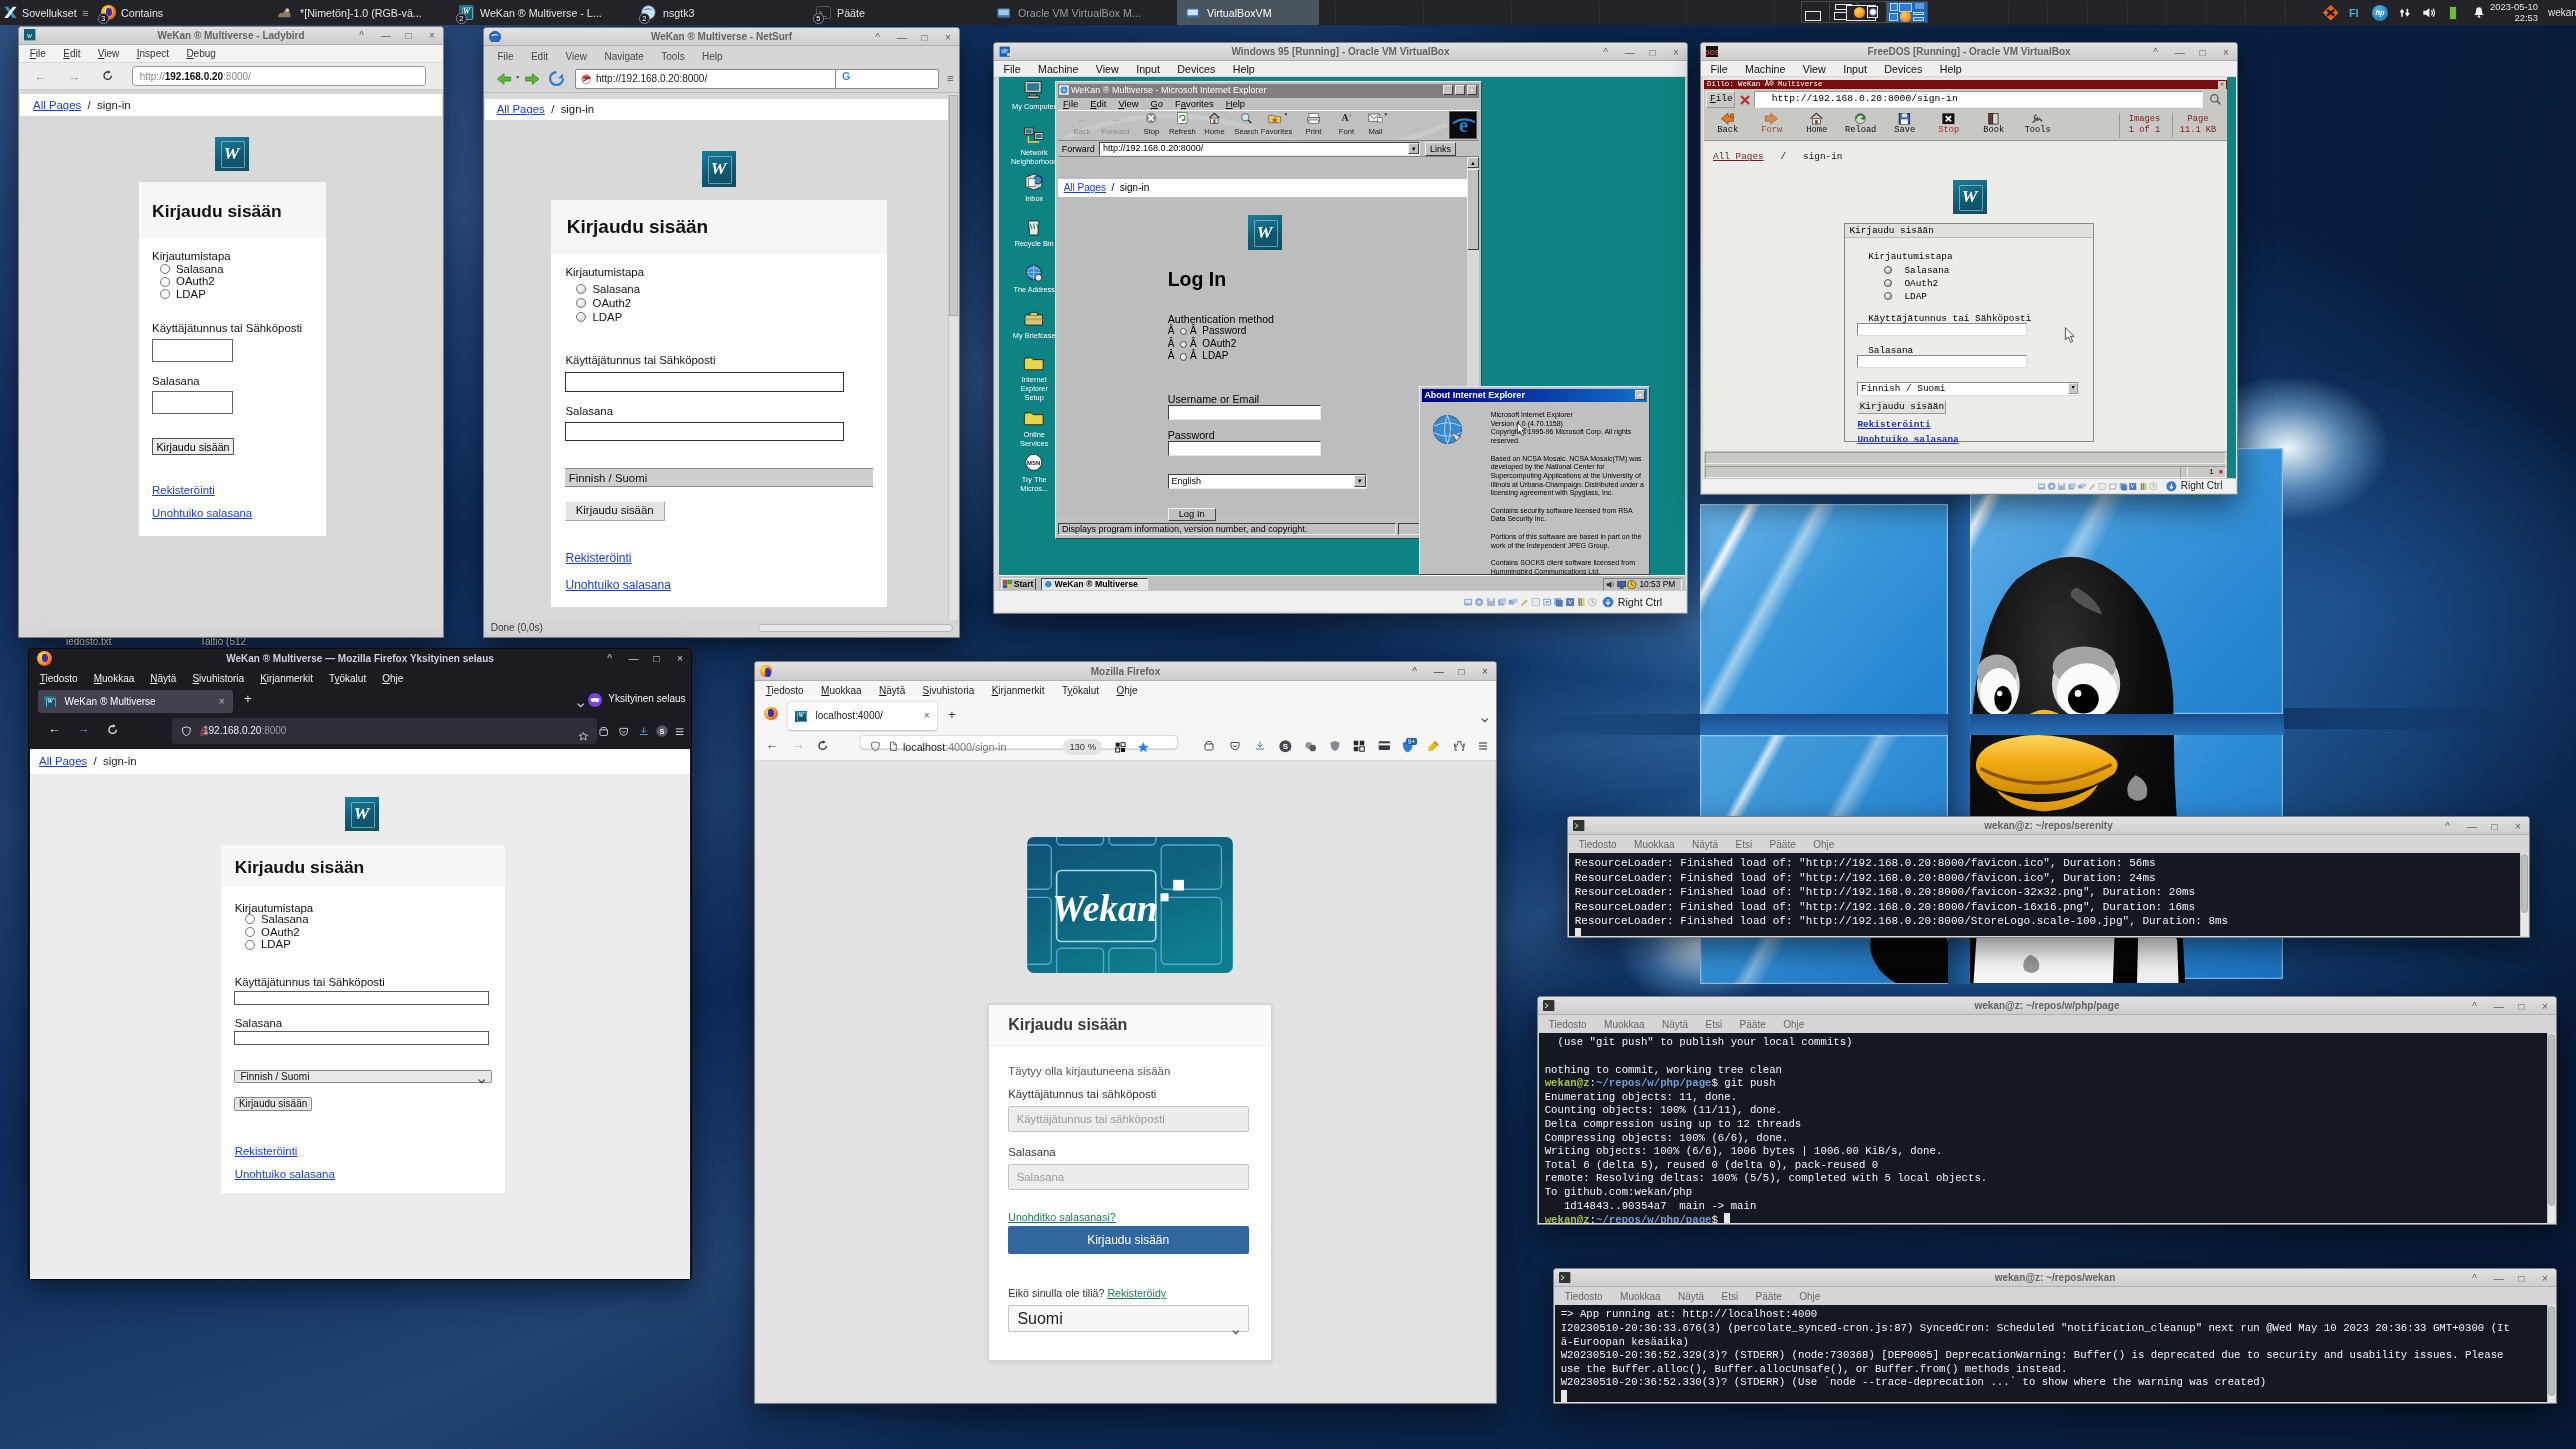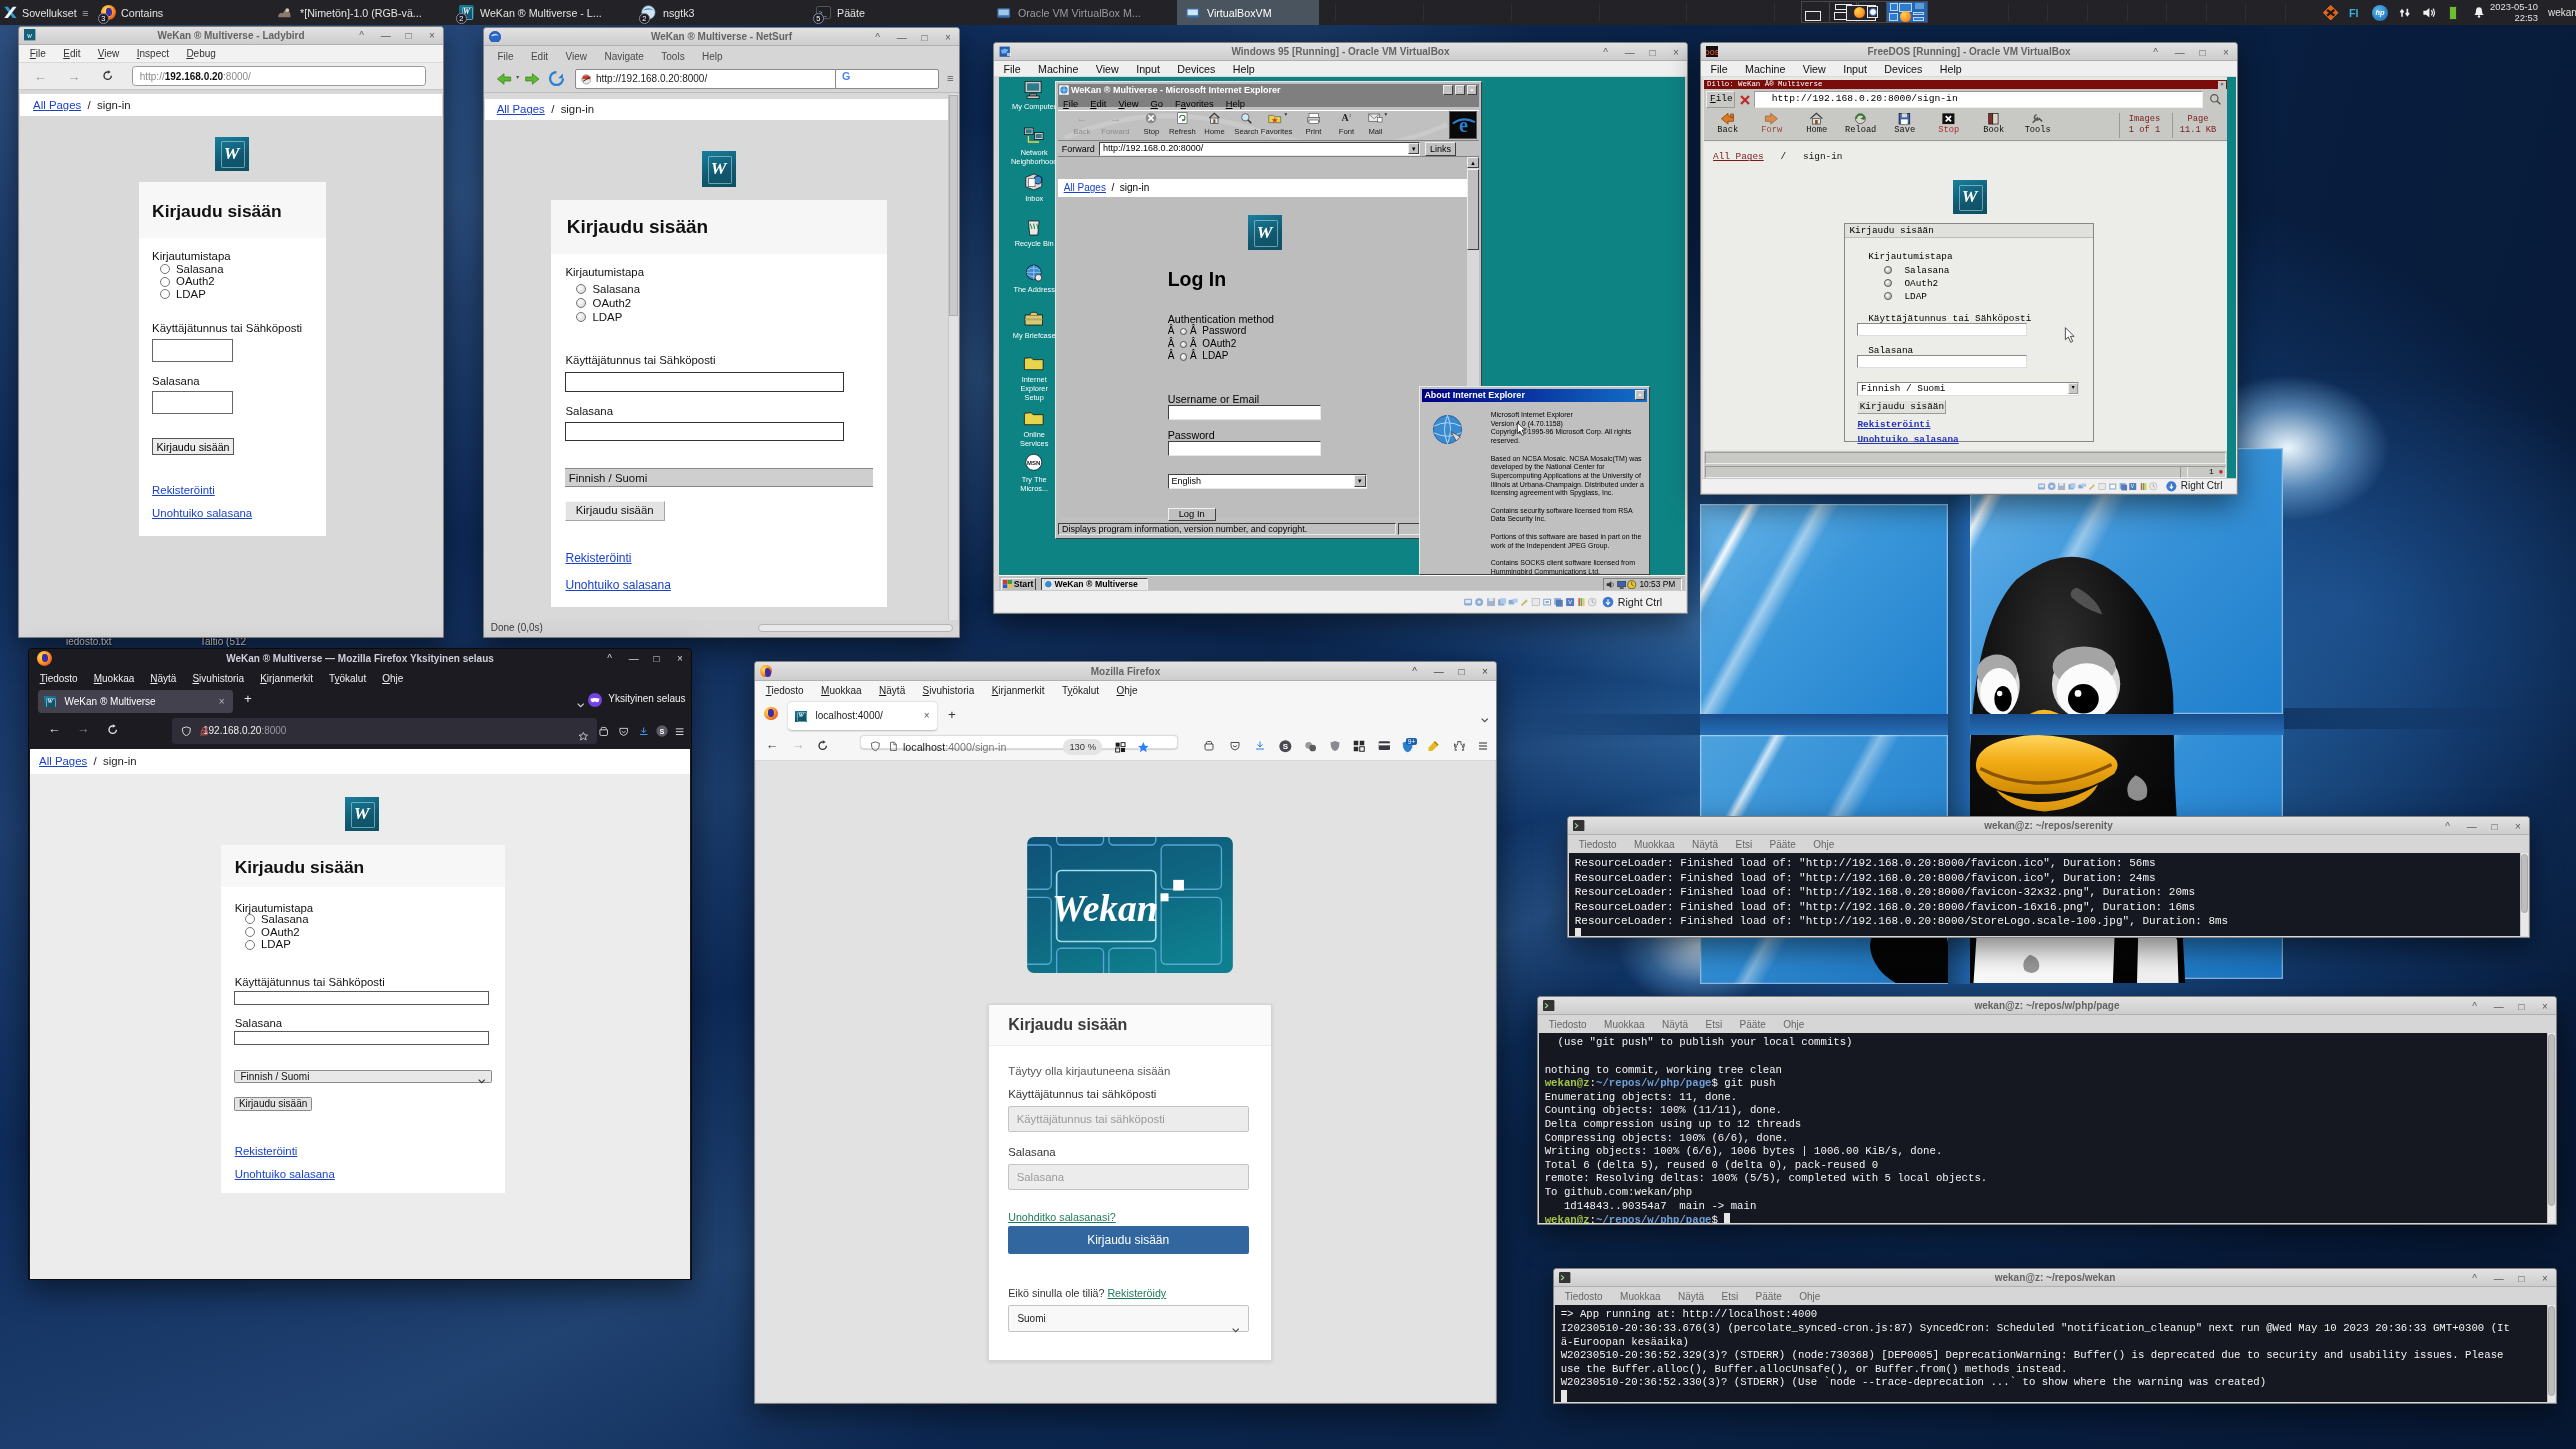--- a/index.html
+++ b/index.html
@@ -452,21 +452,21 @@
    <div style="margin-top:5.4px"><svg width="21.5" height="20" viewBox="0 0 32 30">
             <path d="M2 8 L2 25 L30 25 L30 10 L15 10 L12 7 Z" fill="#e8d44a" stroke="#000"></path>
           </svg><div>Online<br>Services</div></div>
    <div style="margin-top:5.4px"><svg width="21.5" height="20" viewBox="0 0 32 30" style="font-size:11px">
             <circle cx="16" cy="14" r="12" fill="#fff" stroke="#000"></circle>
             <text x="16" y="18" text-anchor="middle" font-size="9" font-weight="bold" fill="#222">MSN</text>
           </svg><div>Try The<br>Micros...</div></div>
   </div>
 
   <div class="bevel" style="position:absolute;left:56px;top:4px;width:427px;height:458px">
-   <div style="position:absolute;left:2px;top:2px;right:2px;height:23px;background:#7f7f7f;color:#fff;font-weight:bold;font-size:9px;line-height:12.7px">
+   <div style="position:absolute;left:2px;top:2px;right:2px;height:14px;background:#7f7f7f;color:#fff;font-weight:normal;font-size:9px;line-height:12.7px">
     <svg style="float:left;margin:1.3px 2px 0 1.3px" width="10" height="10" viewBox="0 0 16 16">
             <rect width="16" height="16" fill="#fff" stroke="#888"></rect>
             <circle cx="8" cy="8" r="6" fill="#3a8ad0"></circle>
             <path d="M2 8 H14 M8 2 V14" stroke="#cfe8f8"></path>
           </svg>
     WeKan ® Multiverse - Microsoft Internet Explorer
     <span style="position:absolute;right:1.3px;top:1.3px;display:flex;gap:1.3px">
      <i class="btn95" style="width:10.7px;height:9.4px;font-size:6px;text-align:center;line-height:8px;font-style:normal">_</i>
             <i class="btn95" style="width:10.7px;height:9.4px;font-size:6px;text-align:center;line-height:8px;font-style:normal">□</i>
             <i class="btn95" style="width:10.7px;height:9.4px;font-size:6px;text-align:center;line-height:8px;font-style:normal">×</i>
@@ -1051,21 +1051,21 @@
           <b style="position:absolute;left:19.5px;top:11.4px;font-size:16px;color:#3a3a3a">Kirjaudu sisään</b>
         </div>
    <div style="position:absolute;left:19.5px;top:60px;font-size:11.4px;color:#555">Täytyy olla kirjautuneena sisään</div>
    <div style="position:absolute;left:19.5px;top:83px;font-size:11.4px;color:#333">Käyttäjätunnus tai sähköposti</div>
    <div style="position:absolute;left:19px;top:101px;width:241px;height:25.5px;background:#ececec;border:0.7px solid #c4c4c4;border-radius:2px;font-size:11.4px;line-height:24px;padding-left:8px;color:#9a9a9a">Käyttäjätunnus tai sähköposti</div>
    <div style="position:absolute;left:19.5px;top:141px;font-size:11.4px;color:#333">Salasana</div>
    <div style="position:absolute;left:19px;top:159px;width:241px;height:25.5px;background:#ececec;border:0.7px solid #c4c4c4;border-radius:2px;font-size:11.4px;line-height:24px;padding-left:8px;color:#9a9a9a">Salasana</div>
    <div style="position:absolute;left:19.5px;top:206px;font-size:10.7px"><span style="color:#1f7a5a;text-decoration:underline">Unohditko salasanasi?</span></div>
    <div style="position:absolute;left:19px;top:221px;width:241px;height:28px;background:#31669e;border-radius:2px;color:#fff;font-size:12px;text-align:center;line-height:28px">Kirjaudu sisään</div>
    <div style="position:absolute;left:19.5px;top:282px;font-size:10.7px;color:#333">Eikö sinulla ole tiliä? <span style="color:#1f7a5a;text-decoration:underline">Rekisteröidy</span></div>
-   <div style="position:absolute;left:19px;top:300px;width:241px;height:27px;background:#f8f8f8;border:0.7px solid #c4c4c4;border-radius:2px;font-size:10px;line-height:25.5px;padding-left:8.7px;color:#222">Suomi<span style="position:absolute;right:8.7px;top:10.7px"><svg width="7.4" height="4.7" viewBox="0 0 11 7">
+   <div style="position:absolute;left:19px;top:300px;width:241px;height:27px;background:#f8f8f8;border:0.7px solid #c4c4c4;border-radius:2px;font-size:16px;line-height:25.5px;padding-left:8.7px;color:#222">Suomi<span style="position:absolute;right:8.7px;top:10.7px"><svg width="7.4" height="4.7" viewBox="0 0 11 7">
               <path d="M1 1 L5.5 5.5 L10 1" fill="none" stroke="#444" stroke-width="1.6"></path>
             </svg></span></div>
   </div>
  </div>
 </div>
 
 <div class="win term" style="left:1567px;top:816px;width:963px;height:122px">
  <div class="tb">
       <svg class="ic" width="11.4" height="11.4" viewBox="0 0 17 17">
         <rect width="17" height="17" rx="2" fill="#333"></rect>

